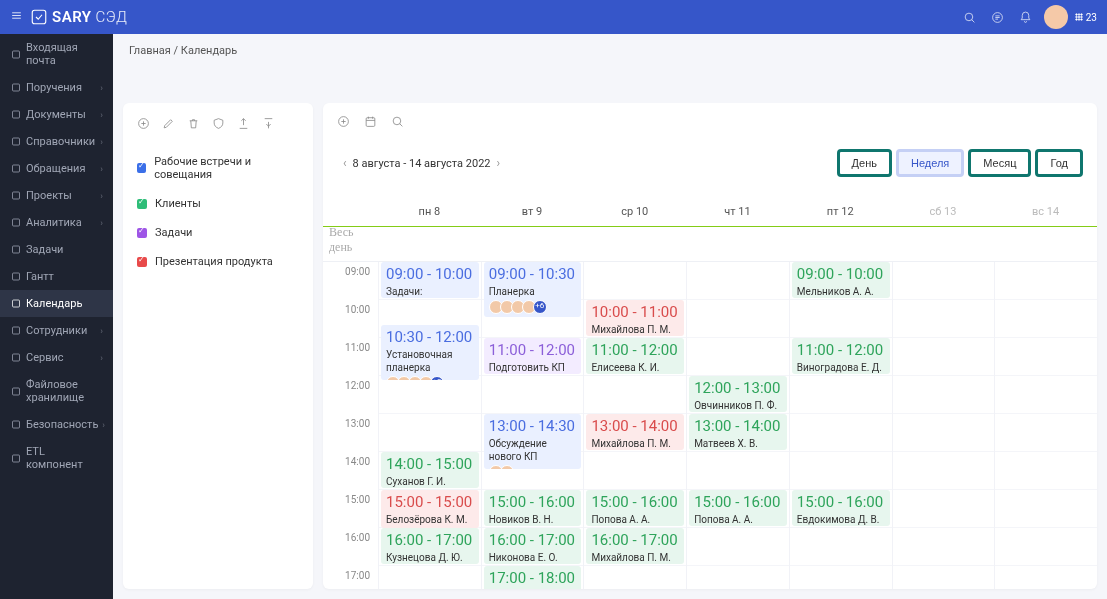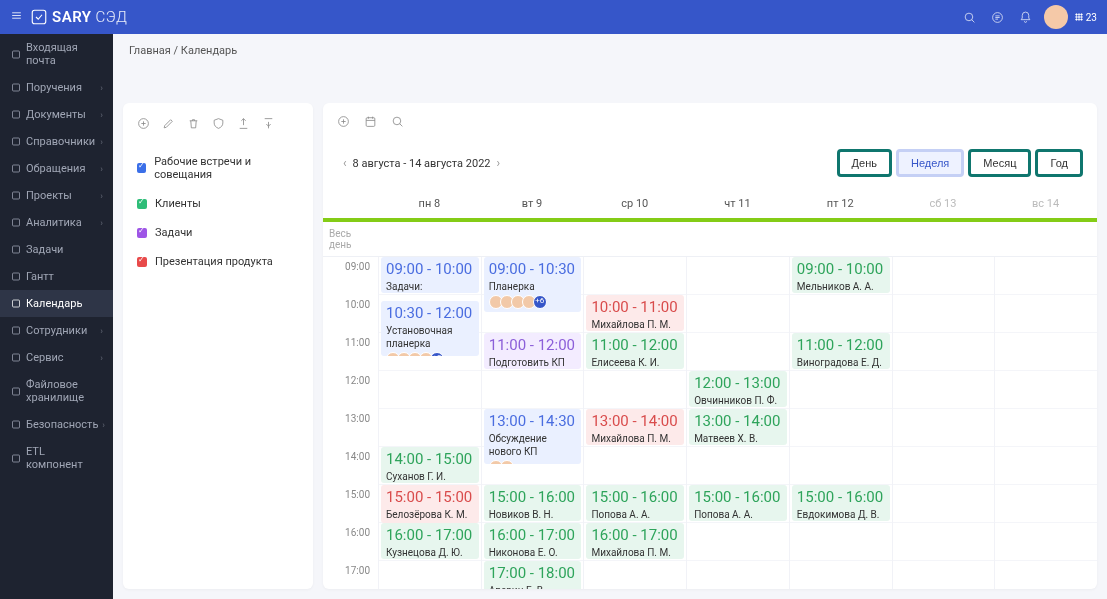--- a/index.html
+++ b/index.html
@@ -38,25 +38,25 @@
 .cal-toolbar { display: flex; gap: 14px; padding: 12px 14px; color: #888; }
 .cal-toolbar span { cursor: pointer; }
 .cal-header { display: flex; align-items: center; padding: 6px 14px 12px; }
 .cal-header .nav { color: #999; cursor: pointer; padding: 0 6px; }
 .cal-header .range { font-size: 11px; color: #333; }
 .cal-header .views { margin-left: auto; display: flex; gap: 4px; }
 .cal-header .views button { border: 3px solid #0f766e; background: #fff; padding: 5px 12px; font-size: 11px; border-radius: 4px; cursor: pointer; color: #333; }
 .cal-header .views button.active { background: #eef2ff; border-color: #c5d0f5; color: #3656c9; }
 
 .grid { flex: 1; overflow: auto; position: relative; }
-.daysrow { display: grid; grid-template-columns: 55px repeat(7, 1fr); border-bottom: 4px solid #84cc16; position: sticky; top: 0; background: #fff; z-index: 2; }
+.daysrow { display: grid; grid-template-columns: 55px repeat(7, 1fr); border-bottom: 1px solid #84cc16; position: sticky; top: 8px; background: #fff; z-index: 2; }
 .daysrow .cell { padding: 8px 4px; text-align: center; font-size: 11px; color: #555; }
 .daysrow .cell.weekend { color: #bbb; text-align: center; }
 .alldayrow { display: grid; grid-template-columns: 55px repeat(7, 1fr); border-bottom: 1px solid #eef0f5; }
-.alldayrow .label { font-size: 10px; color: #aaa; padding: 6px 6px; }
+.alldayrow .label { font-size: 12px; color: #aaa; padding: 6px 6px; font-family: Liberation Serif, serif; }
 
 .gridbody { position: relative; display: grid; grid-template-columns: 55px repeat(7, 1fr); }
 .timecol { display: flex; flex-direction: column; }
 .timecol .tlabel { height: 38px; font-size: 10px; color: #888; text-align: right; padding: 4px 8px 0 0; border-bottom: 1px solid transparent; }
 .dcol { position: relative; border-left: 1px solid #f1f2f7; }
 .dcol .hline { height: 38px; border-bottom: 1px solid #f4f5f9; }
 
 .evt { position: absolute; left: 2px; right: 2px; border-radius: 3px; padding: 3px 5px; font-size: 9px; line-height: 1.3; overflow: hidden; pointer-events: auto; cursor: pointer; }
 .evt .time { font-size: 15px; }
 .evt .title { font-size: 10px; color: #333; }
@@ -382,21 +382,21 @@
                 <div class="hline"></div>
                 <div class="hline"></div>
                 <div class="hline"></div>
                 <div class="hline"></div>
                 <div class="hline"></div>
                 <div class="hline"></div>
                 <div class="evt blue" style="top:0px;height:36px">
                   <div class="time">09:00 - 10:00</div>
                   <div class="title">Задачи: планирование</div>
                 </div>
-                <div class="evt blue" style="top:44px;height:55px">
+                <div class="evt blue" style="top:63px;height:55px">
                   <div class="time">10:30 - 12:00</div>
                   <div class="title">Установочная планерка</div>
                   <div class="avatars">
                     <span class="av"></span>
                     <span class="av"></span>
                     <span class="av"></span>
                     <span class="av"></span>
                     <span class="more">+3</span>
                   </div>
                 </div>

